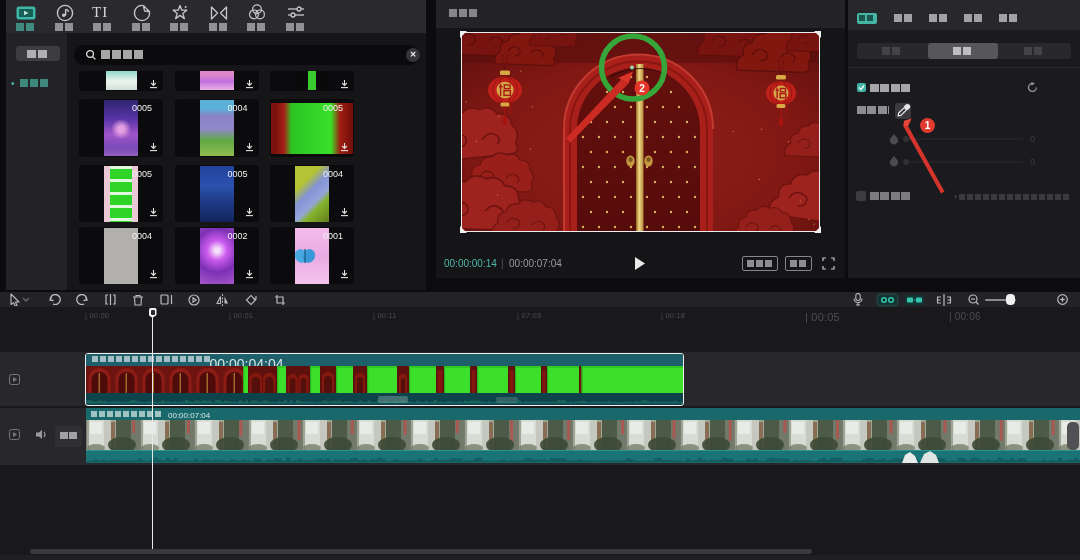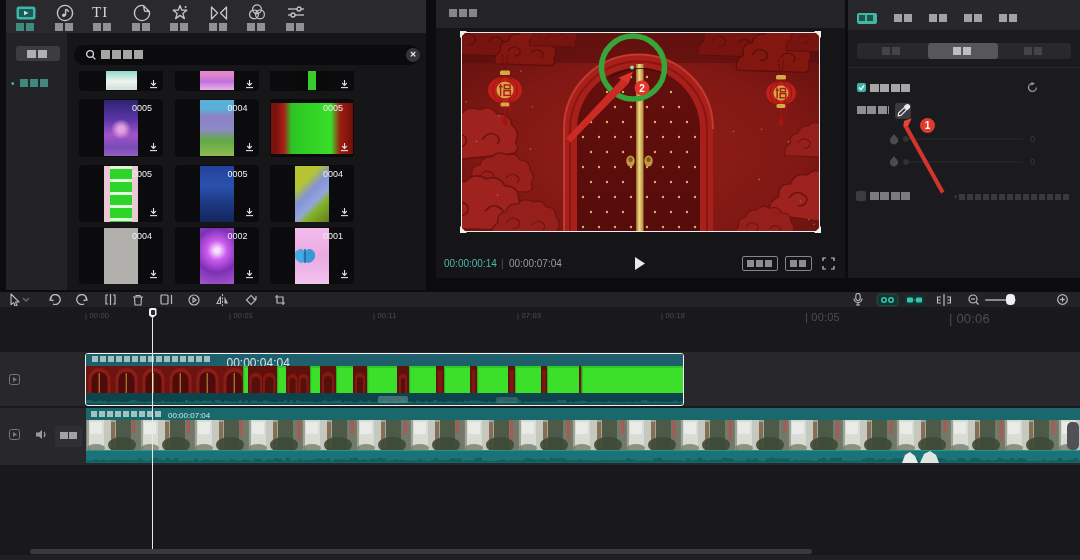--- a/index.html
+++ b/index.html
@@ -528,27 +528,27 @@
       <line x1="3.2" y1="5.5" x2="7.8" y2="5.5" stroke="#bcbcc0" stroke-width="1.2"></line>
       <line x1="5.5" y1="3.2" x2="5.5" y2="7.8" stroke="#bcbcc0" stroke-width="1.2"></line>
     </svg>
 <div class="a" style="left:0;top:307px;width:1080px;height:253px;background:#19191c"></div>
 <div class="a" style="left:85px;top:311px;font-size:7.5px;color:#4e4e52;white-space:nowrap;letter-spacing:0.2px">| 00:00</div>
 <div class="a" style="left:229px;top:311px;font-size:7.5px;color:#4e4e52;white-space:nowrap;letter-spacing:0.2px">| 00:01</div>
 <div class="a" style="left:373px;top:311px;font-size:7.5px;color:#4e4e52;white-space:nowrap;letter-spacing:0.2px">| 00:11</div>
 <div class="a" style="left:517px;top:311px;font-size:7.5px;color:#4e4e52;white-space:nowrap;letter-spacing:0.2px">| 07:03</div>
 <div class="a" style="left:661px;top:311px;font-size:7.5px;color:#4e4e52;white-space:nowrap;letter-spacing:0.2px">| 00:18</div>
 <div class="a" style="left:805px;top:311px;font-size:11px;color:#4e4e52;white-space:nowrap;letter-spacing:0.2px">| 00:05</div>
-<div class="a" style="left:949px;top:311px;font-size:13px;color:#4e4e52;white-space:nowrap;letter-spacing:0.2px">| 00:06</div>
+<div class="a" style="left:949px;top:311px;font-size:10px;color:#4e4e52;white-space:nowrap;letter-spacing:0.2px">| 00:06</div>
 <div class="a" style="left:0;top:352px;width:1080px;height:54px;background:#28282c"></div>
 <div class="a" style="left:0;top:408px;width:1080px;height:57px;background:#28282c"></div>
 <div class="a" style="left:84.5px;top:352.5px;width:599px;height:53px;border:1.5px solid #f0f0f0;border-radius:3px;overflow:hidden;background:#0e444c">
       <div class="a" style="left:0;top:0;width:597px;height:12px;background:#1d5f6a"></div>
       <span class="cjk a" style="left:6px;top:2.5px;width:120px;font-size:8px;color:#e4eeee"></span>
-      <div class="a" style="left:141px;top:2px;font-size:12px;color:#d8e4e4">00:00:04:04</div>
+      <div class="a" style="left:124px;top:2px;font-size:14px;color:#d8e4e4">00:00:04:04</div>
       <svg class="a" style="left:0;top:12px" width="597" height="27" viewBox="0 0 597 27">
         <rect width="597" height="27" fill="#6e130f"></rect>
         <g transform="translate(0 0)">
           <rect width="27" height="27" fill="#6e1410"></rect>
           <path d="M2.5 27 L2.5 13 A11 11 0 0 1 24.5 13 L24.5 27 Z" fill="#8c1c16"></path>
           <path d="M5.5 27 L5.5 14 A8 8 0 0 1 21.5 14 L21.5 27 Z" fill="#4e0b09"></path>
           <rect x="12.6" y="7" width="1.3" height="20" fill="#cf9b42" opacity="0.75"></rect>
         </g>
         <g transform="translate(27 0)">
           <rect width="27" height="27" fill="#6e1410"></rect>

